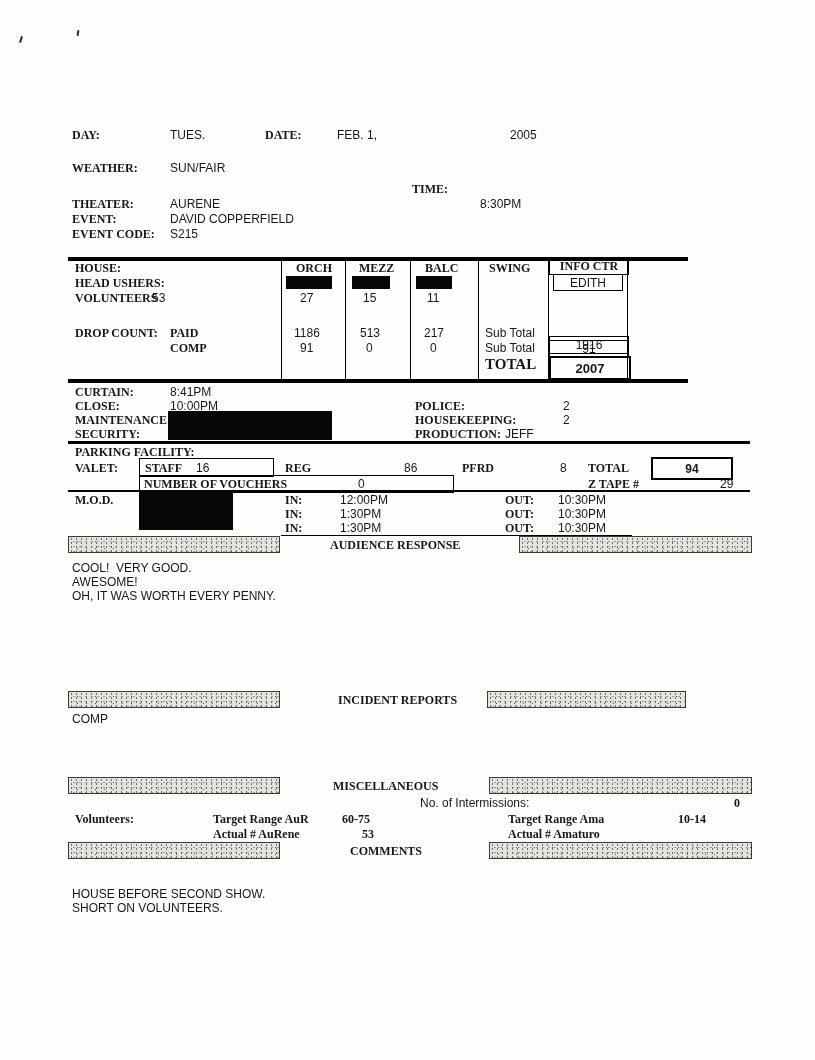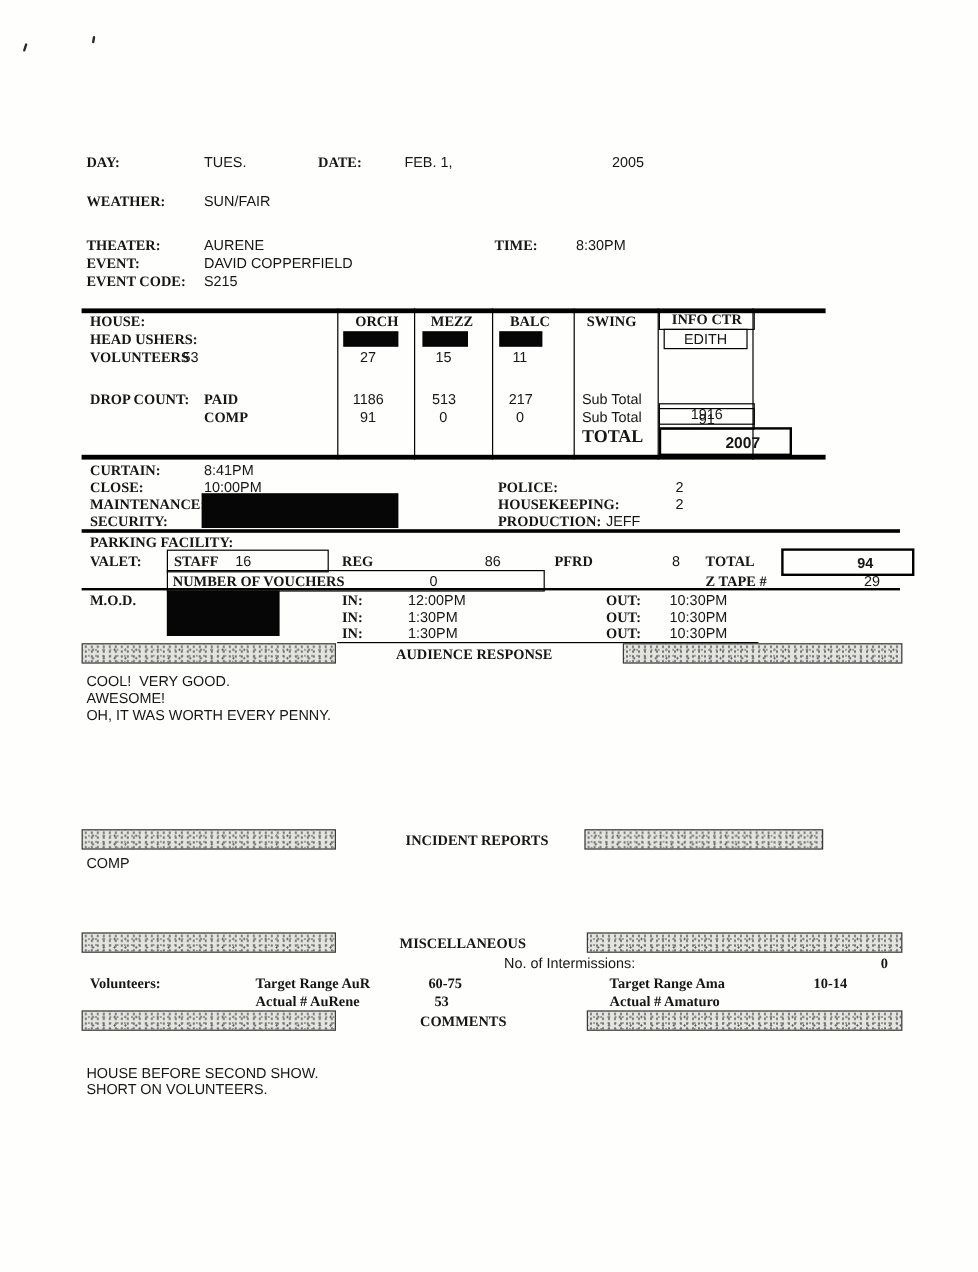--- a/index.html
+++ b/index.html
@@ -12,21 +12,21 @@
     overflow:hidden;
   }
   .t{position:absolute;font-size:12px;line-height:14px;white-space:pre;color:#161616;}
   .b{font-weight:700;font-family:Liberation Serif, serif;}
   .big{font-size:15px;}
   .title{position:absolute;left:0;top:96px;width:815px;text-align:center;font-size:13px;font-weight:700;}
   .title .u{text-decoration:underline;}
   .hl{position:absolute;background:#000;}
   .vl{position:absolute;background:#000;width:1px;}
   .box{position:absolute;border:1px solid #000;display:flex;align-items:center;justify-content:center;font-size:12px;color:#161616;background:transparent;}
-  .box2{border-width:2px;font-weight:700;padding-left:29px;}
+  .box2{border-width:2px;font-weight:700;}
   .redact{position:absolute;background:#060606;}
   .hatch{
     position:absolute;height:15px;
     border:1px solid #3a3a3a;
     background-color:#e3e3df;
     background-image:
       radial-gradient(circle, #6f6f6f 0.8px, transparent 1.1px),
       radial-gradient(circle, #9a9a94 0.8px, transparent 1.1px),
       radial-gradient(circle, #50504c 0.7px, transparent 1px);
     background-size:5px 4px, 6px 5px, 9px 7px;
@@ -45,21 +45,21 @@
 
   <div class="t b" style="left:72px;top:128px">DAY:</div>
   <div class="t" style="left:170px;top:128px">TUES.</div>
   <div class="t b" style="left:265px;top:128px">DATE:</div>
   <div class="t" style="left:337px;top:128px">FEB. 1,</div>
   <div class="t" style="left:510px;top:128px">2005</div>
   <div class="t b" style="left:72px;top:161px">WEATHER:</div>
   <div class="t" style="left:170px;top:161px">SUN/FAIR</div>
   <div class="t b" style="left:72px;top:197px">THEATER:</div>
   <div class="t" style="left:170px;top:197px">AURENE</div>
-  <div class="t b" style="left:412px;top:197px">TIME:</div>
+  <div class="t b" style="left:412px;top:182px">TIME:</div>
   <div class="t" style="left:480px;top:197px">8:30PM</div>
   <div class="t b" style="left:72px;top:212px">EVENT:</div>
   <div class="t" style="left:170px;top:212px">DAVID COPPERFIELD</div>
   <div class="t b" style="left:72px;top:227px">EVENT CODE:</div>
   <div class="t" style="left:170px;top:227px">S215</div>
 
   <div class="hl" style="left:68px;top:257px;width:620px;height:4px"></div>
   <div class="hl" style="left:68px;top:379px;width:620px;height:4px"></div>
   <div class="vl" style="left:281px;top:257px;height:126px"></div>
   <div class="vl" style="left:345px;top:257px;height:126px"></div>
@@ -169,21 +169,21 @@
   <div class="hatch" style="left:487px;top:691px;width:197px"></div>
   <div class="t" style="left:72px;top:712px">COMP</div>
 
   <div class="hatch" style="left:68px;top:777px;width:210px"></div>
   <div class="t b" style="left:333px;top:779px">MISCELLANEOUS</div>
   <div class="hatch" style="left:489px;top:777px;width:261px"></div>
   <div class="t" style="left:420px;top:796px">No. of Intermissions:</div>
   <div class="t b" style="left:734px;top:796px">0</div>
   <div class="t b" style="left:75px;top:812px">Volunteers:</div>
   <div class="t b" style="left:213px;top:812px">Target Range AuR</div>
-  <div class="t b" style="left:357px;top:812px">60-75</div>
+  <div class="t b" style="left:342px;top:812px">60-75</div>
   <div class="t b" style="left:508px;top:812px">Target Range Ama</div>
   <div class="t b" style="left:678px;top:812px">10-14</div>
   <div class="t b" style="left:213px;top:827px">Actual # AuRene</div>
   <div class="t b" style="left:362px;top:827px">53</div>
   <div class="t b" style="left:508px;top:827px">Actual # Amaturo</div>
   <div class="t" style="left:640px;top:827px"></div>
 
   <div class="hatch" style="left:68px;top:842px;width:210px"></div>
   <div class="t b" style="left:350px;top:844px">COMMENTS</div>
   <div class="hatch" style="left:489px;top:842px;width:261px"></div>

